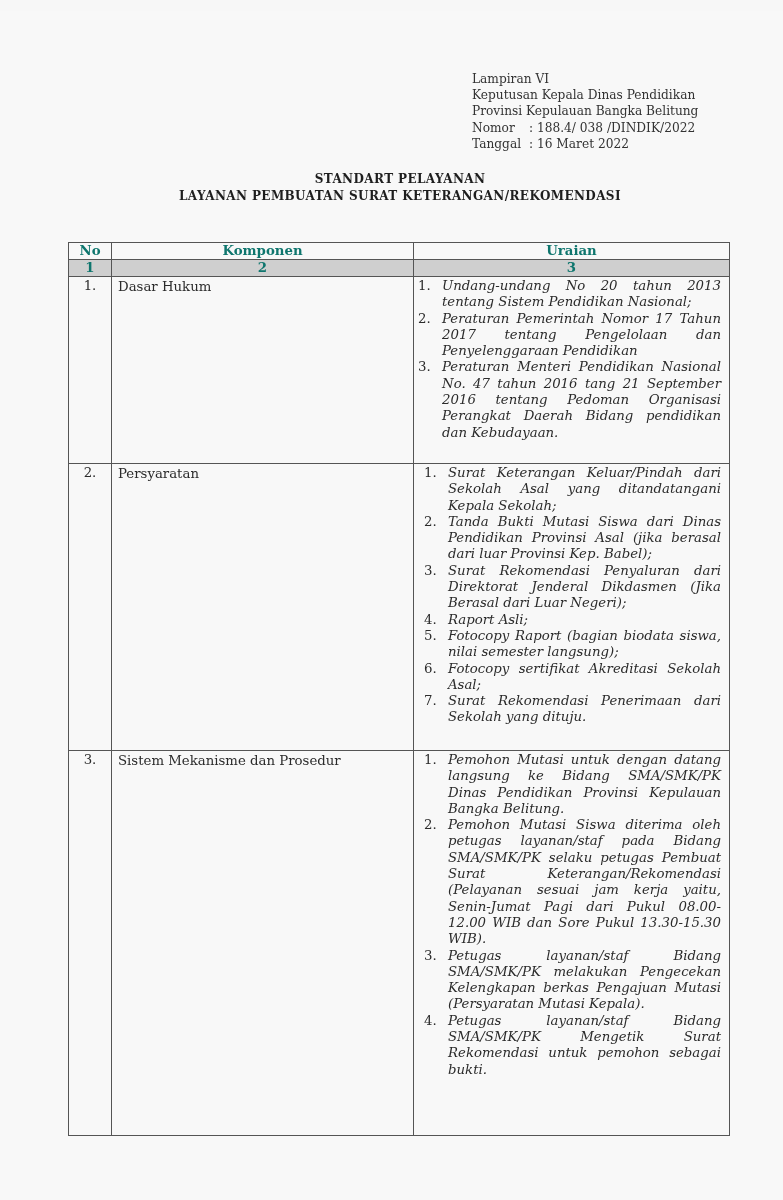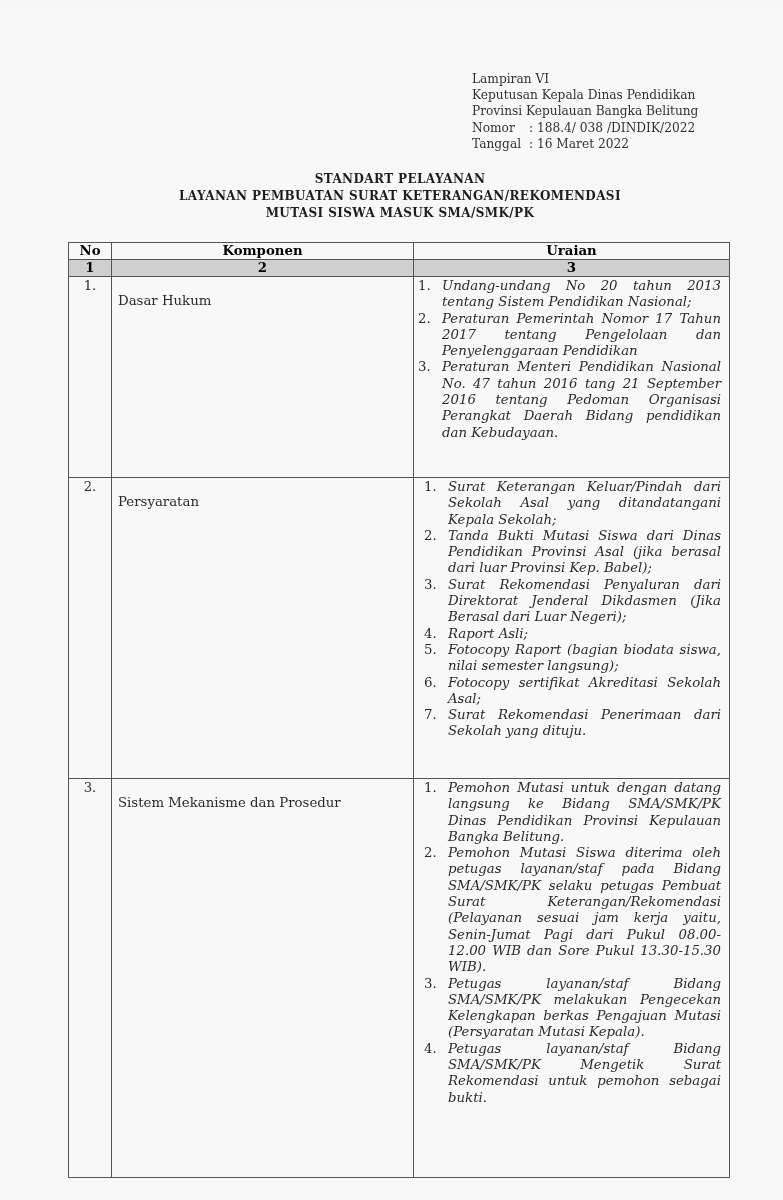--- a/index.html
+++ b/index.html
@@ -10,27 +10,27 @@
   }
   .page { position: absolute; left: 0; top: 11px; width: 783px; height: 1200px; background: #f8f8f8; }
   .annex { position: absolute; left: 472px; top: 60px; font-size: 12.2px; line-height: 16.2px; color: #333; }
   .annex .row { white-space: nowrap; }
   .annex .lbl { display: inline-block; width: 57px; }
   .title { position: absolute; left: 60px; width: 680px; top: 160px; text-align: center;
     font-weight: bold; font-size: 12px; line-height: 17px; letter-spacing: 0.4px; color: #1e1e1e; }
   table { position: absolute; left: 68px; top: 231px; border-collapse: collapse; width: 662px;
     font-size: 13.3px; line-height: 16.3px; }
   td, th { border: 1px solid #555; vertical-align: top; padding: 0; }
-  th { font-weight: bold; text-align: center; height: 16px; line-height: 16px; color: #000000; }
+  th { font-weight: bold; text-align: center; height: 16px; line-height: 16px; color: #0f766e; }
   tr.numrow th { background: #cfcfcf; height: 16px; }
   .c-no { width: 42px; text-align: center; }
   .c-komp { width: 235px; padding-left: 6px; }
   .c-ur { padding: 1px 8px 0 4px; }
   td.c-no { padding-top: 1px; }
-  td.c-komp { padding-top: 16px; margin-top: 40px; }
+  td.c-komp { padding-top: 2px; margin-top: 40px; }
   ol { margin: 0; padding: 0; list-style: none; }
   ol li { display: flex; text-align: justify; }
   ol li .n { flex: 0 0 24px; }
   ol li .t { flex: 1; text-align: justify; font-style: italic; }
   .r1 td { height: 184px; }
   .r2 td { height: 284px; }
   .r3 td { height: 382px; }
   .r2 .c-ur, .r3 .c-ur { padding-left: 10px; }
 </style>
 </head>
@@ -46,21 +46,20 @@
       <span class="lbl">Nomor</span><span>: 188.4/ 038 /DINDIK/2022</span>
     </div>
     <div class="row">
       <span class="lbl">Tanggal</span><span>: 16 Maret 2022</span>
     </div>
   </div>
 
   <div class="title">
     <div>STANDART PELAYANAN</div>
     <div>LAYANAN PEMBUATAN SURAT KETERANGAN/REKOMENDASI</div>
-    <div>MUTASI SISWA MASUK SMA/SMK/PK</div>
   </div>
 
   <table>
     <tbody>
         <tr>
       <th class="c-no">No</th>
       <th style="width:241px">Komponen</th>
       <th>Uraian</th>
     </tr>
     <tr class="numrow">

